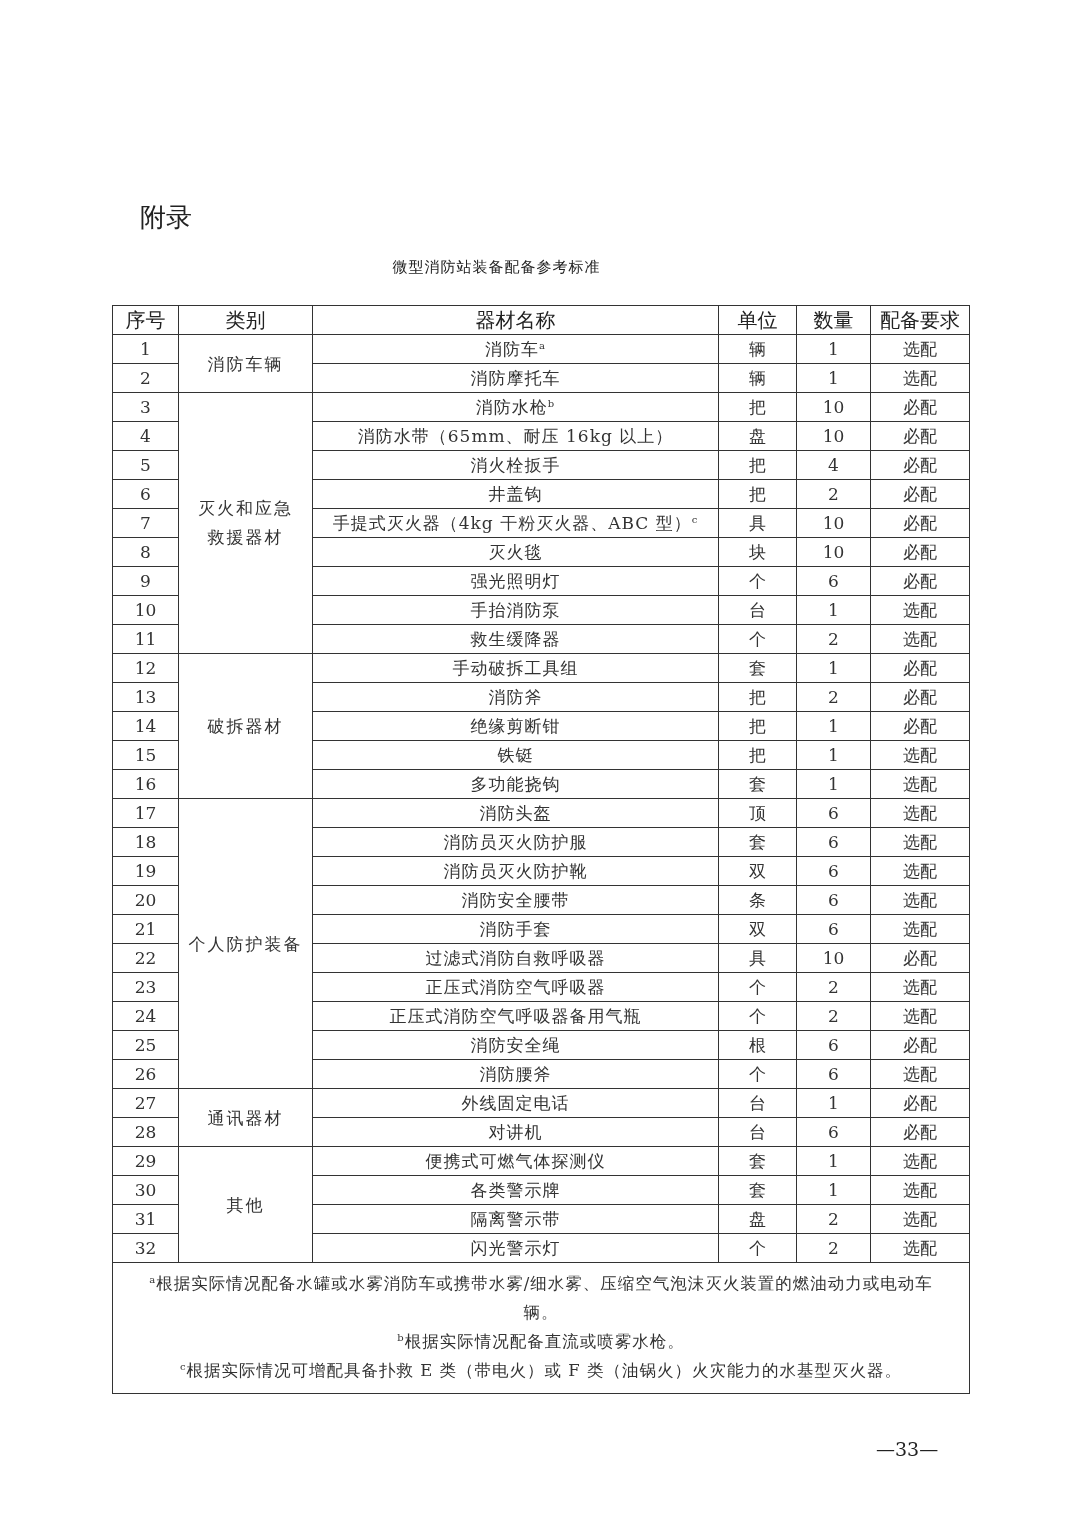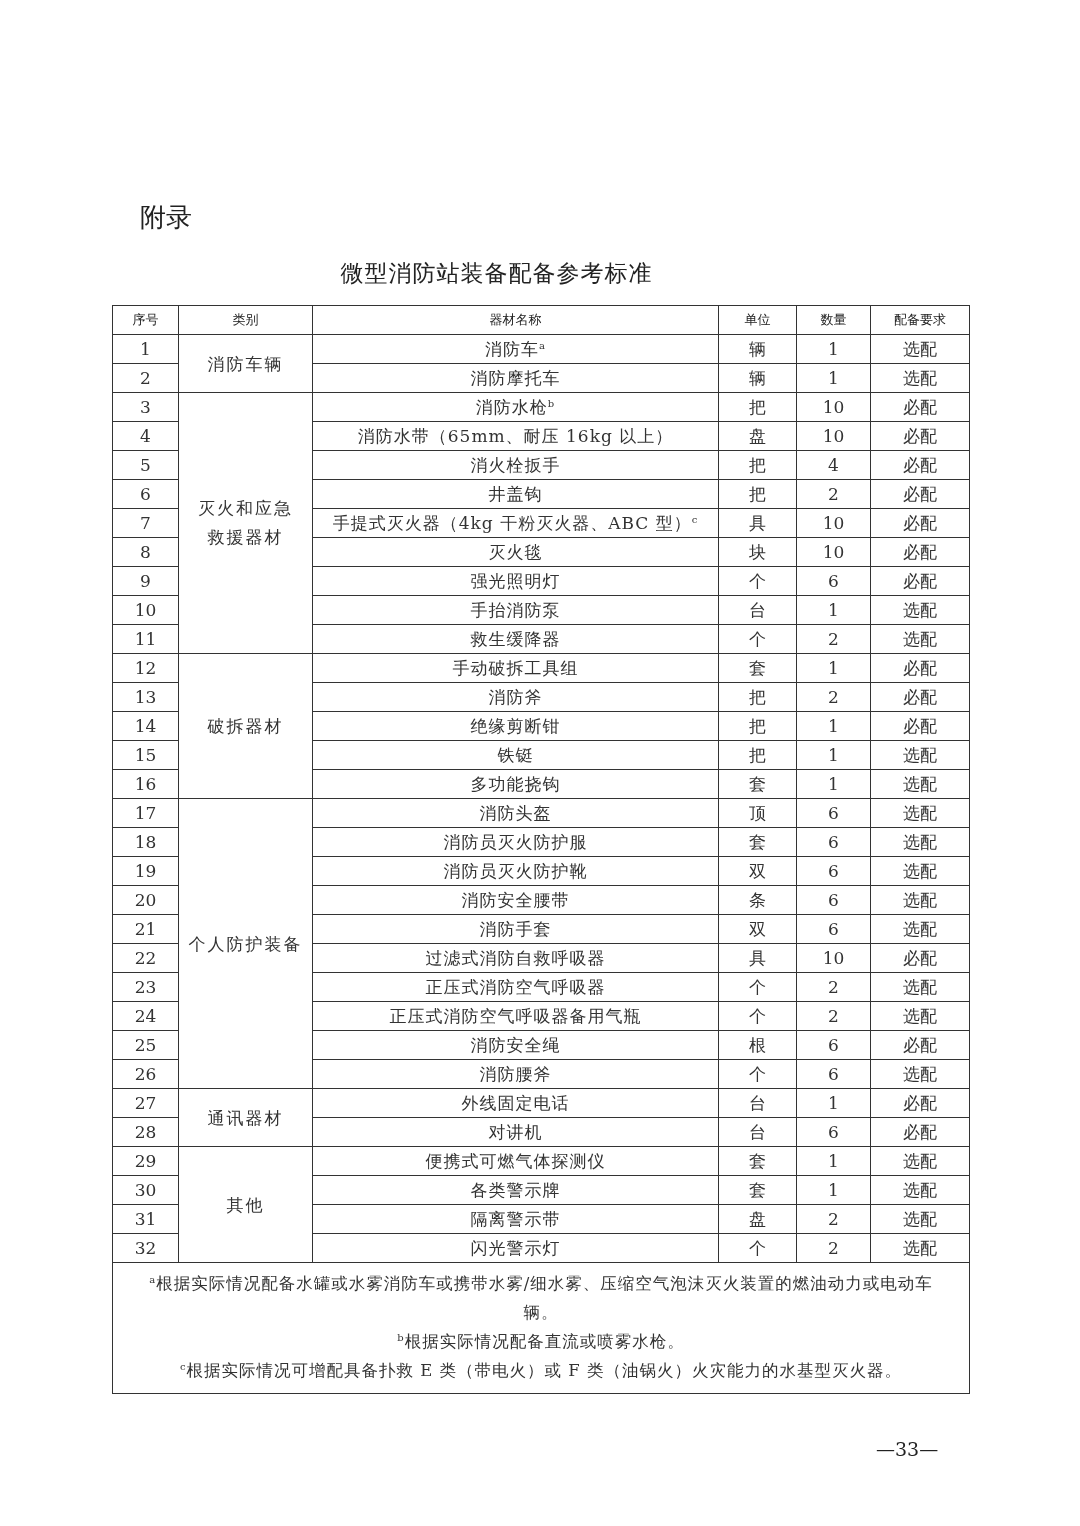--- a/index.html
+++ b/index.html
@@ -1,21 +1,21 @@
 <!DOCTYPE html>
 <html><head>
 <meta charset="utf-8">
 <style>
   html, body { margin:0; padding:0; background:#fff; }
   body { width:1080px; height:1526px; position:relative; font-family:"DejaVu Serif","Liberation Serif",serif; color:#222; }
   .appendix { position:absolute; left:140px; top:200px; font-family:"DejaVu Sans","Liberation Sans",sans-serif; font-size:26px; color:#222; }
-  .title { position:absolute; left:0; width:993px; top:258px; text-align:center; font-family:"DejaVu Sans","Liberation Sans",sans-serif; font-size:23px; color:#222; letter-spacing:1px; }
+  .title { position:absolute; left:0; width:993px; top:258px; text-align:center; font-family:"DejaVu Sans","Liberation Sans",sans-serif; font-size:15px; color:#222; letter-spacing:1px; }
   table { position:absolute; left:112px; top:305px; width:857px; border-collapse:collapse; table-layout:fixed; }
   td, th { border:1.5px solid #333; text-align:center; padding:0; font-size:17px; font-weight:normal; height:28px; line-height:28px; color:#333; }
-  th { font-family:"DejaVu Sans","Liberation Sans",sans-serif; font-size:13px; color:#222; }
+  th { font-family:"DejaVu Sans","Liberation Sans",sans-serif; font-size:20px; color:#222; }
   td.cat { letter-spacing:2px; line-height:28px;margin-left:36px; }
   td.name { letter-spacing:1px; }
   sup { font-size:10px; vertical-align:6px; line-height:0; }
   td.notes { text-align:center; padding:6px 26px 8px 26px; line-height:29px; font-size:16.5px; letter-spacing:1px; }
   .note-line { display:block; }
   .page-num { position:absolute; left:876px; top:1438px; font-size:19px; color:#222; }
 </style>
 </head>
 <body>
 

